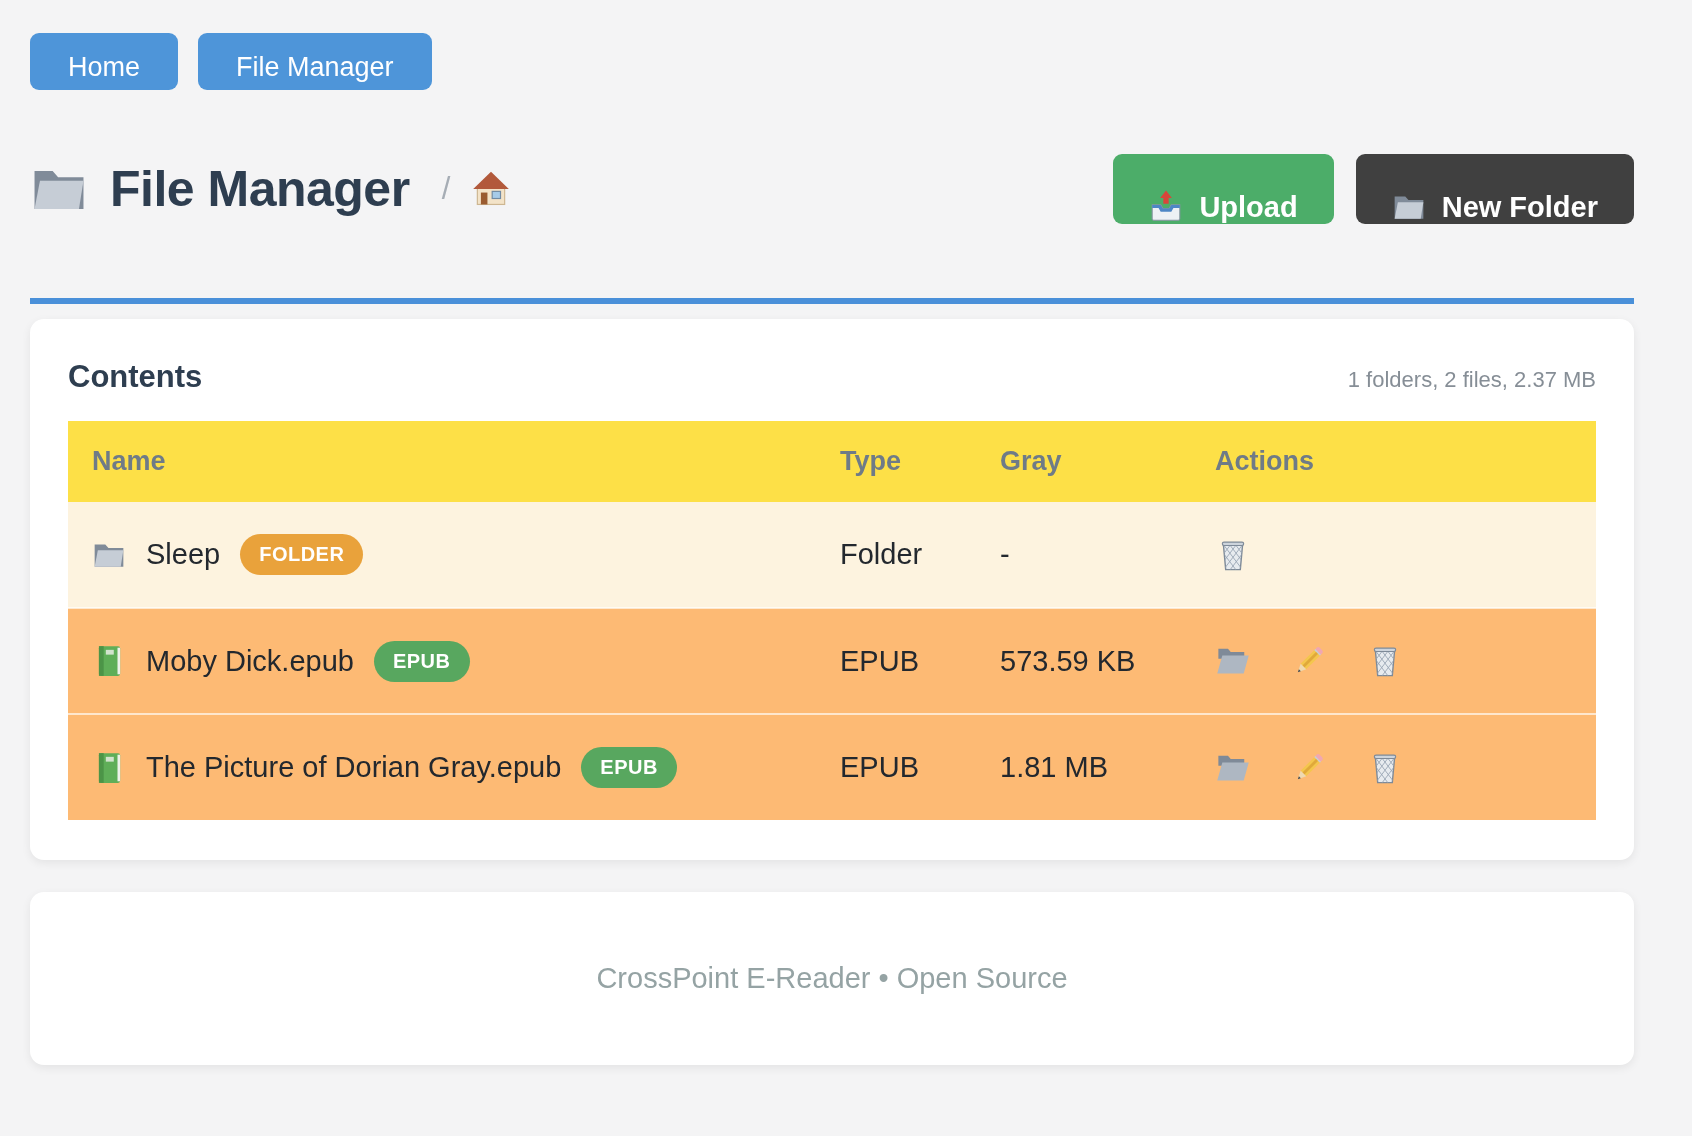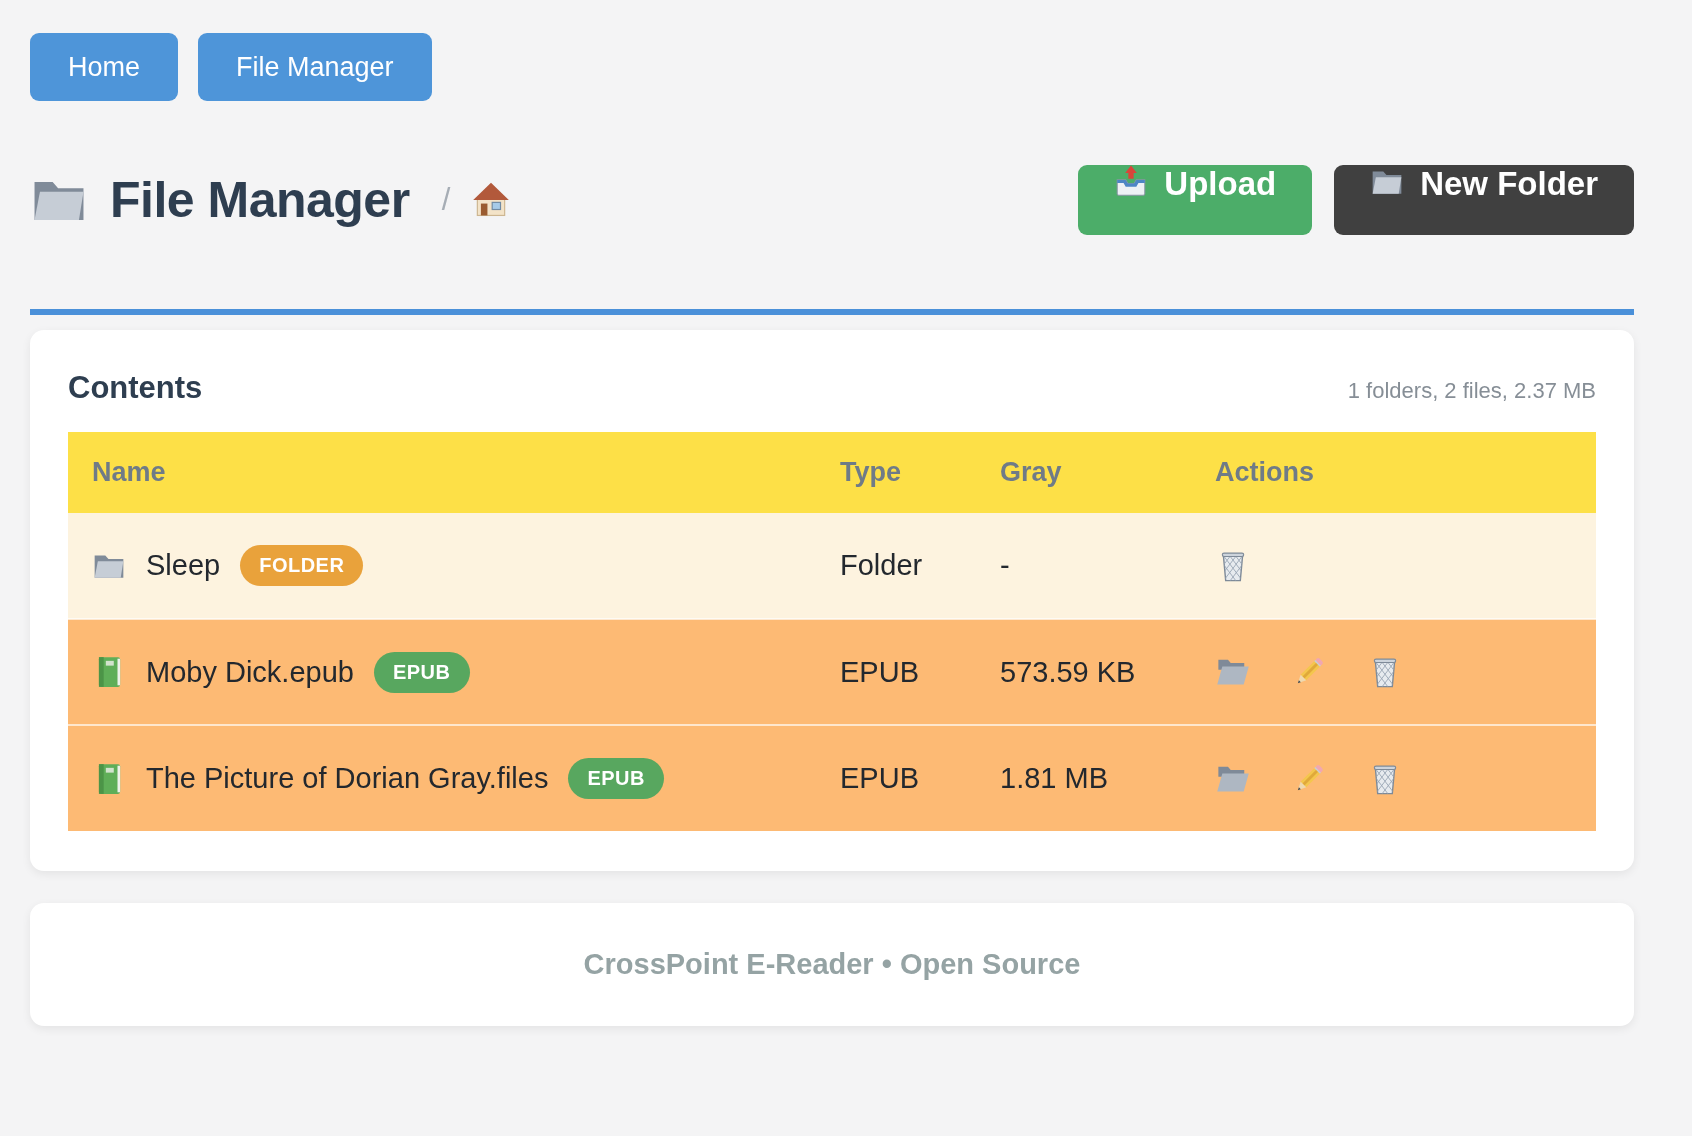--- a/index.html
+++ b/index.html
@@ -9,37 +9,37 @@
     background: #f4f4f5;
     font-family: "Liberation Sans", sans-serif;
     color: #23282e;
   }
   .page { padding: 33px 58px 0 30px; }
 
   
   .top-nav { display: flex; gap: 20px; }
   .nav-btn {
     background: #4e95d9; color: #fff; border: none; border-radius: 9px;
-    height: 68px; padding: 0 38px; font-size: 27px; font-family: inherit;
+    height: 57px; padding: 0 38px; font-size: 27px; font-family: inherit;
     cursor: pointer; line-height: 69px;
   }
 
   
   .page-header { margin-top: 64px; display: flex; justify-content: space-between; align-items: center; }
   .title-wrap { display: flex; align-items: center; gap: 22px; }
   .page-title { margin: 0; font-size: 50px; font-weight: 700; color: #2e3e50; letter-spacing: -0.5px; }
   .icon-xl { width: 58px; height: 58px; }
   .crumb-sep { color: #a6adb5; font-size: 31px; margin-left: 10px; font-weight: 400; }
   .crumb-home { display: inline-flex; text-decoration: none; cursor: pointer; }
   .crumb-home svg { width: 38px; height: 38px; }
   .header-actions { display: flex; gap: 22px; }
   .btn {
-    display: inline-flex; align-items: flex-start; gap: 16px;
+    display: inline-flex; align-items: flex-end; gap: 16px;
     border: none; border-radius: 9px; height: 70px; padding: 0 36px;
-    color: #fff; font-size: 33px; font-weight: 700; font-family: inherit; cursor: pointer;
+    color: #fff; font-size: 29px; font-weight: 700; font-family: inherit; cursor: pointer;
   }
   .btn svg { width: 34px; height: 34px; }
   .btn-green { background: #4cad69; }
   .btn-orange { background: #404040; }
 
   .blue-rule { border: none; height: 6px; background: #4a90d9; margin: 74px 0 0 0; }
 
   
   .card {
     background: #fff; border-radius: 14px; box-shadow: 0 3px 10px rgba(0,0,0,.07);
@@ -65,21 +65,21 @@
   }
   .badge-folder { background: #e9a23b; }
   .badge-epub { background: #58a75f; }
   .actions-wrap { display: flex; align-items: center; gap: 40px; }
   .icon-btn { background: none; border: none; padding: 0; cursor: pointer; line-height: 0; }
   .icon-btn svg { width: 36px; height: 36px; }
 
   
   .footer-card {
     background: #fff; border-radius: 14px; box-shadow: 0 3px 10px rgba(0,0,0,.07);
-    margin-top: 32px; padding: 45px 0; text-align: center; font-weight: bold;
+    margin-top: 32px; padding: 70px 0; text-align: center;
   }
   .footer-text { margin: 0; font-size: 29px; color: #95a3a4; }
 
   .svg-defs { position: absolute; width: 0; height: 0; overflow: hidden; }
 </style>
 </head>
 <body>
 
 <svg class="svg-defs" xmlns="http://www.w3.org/2000/svg" aria-hidden="true">
   <defs>
@@ -245,21 +245,21 @@
               </button>
             </div>
           </td>
         </tr>
         <tr class="row-file">
           <td>
             <div class="name-wrap">
               <svg class="item-icon">
                   <use href="#i-book"></use>
                 </svg>
-              <span class="item-name">The Picture of Dorian Gray.files</span>
+              <span class="item-name">The Picture of Dorian Gray.epub</span>
               <span class="badge badge-epub">EPUB</span>
             </div>
           </td>
           <td>EPUB</td>
           <td>1.81 MB</td>
           <td>
             <div class="actions-wrap">
               <button class="icon-btn">
                 <svg>
                     <use href="#i-folder-open"></use>

